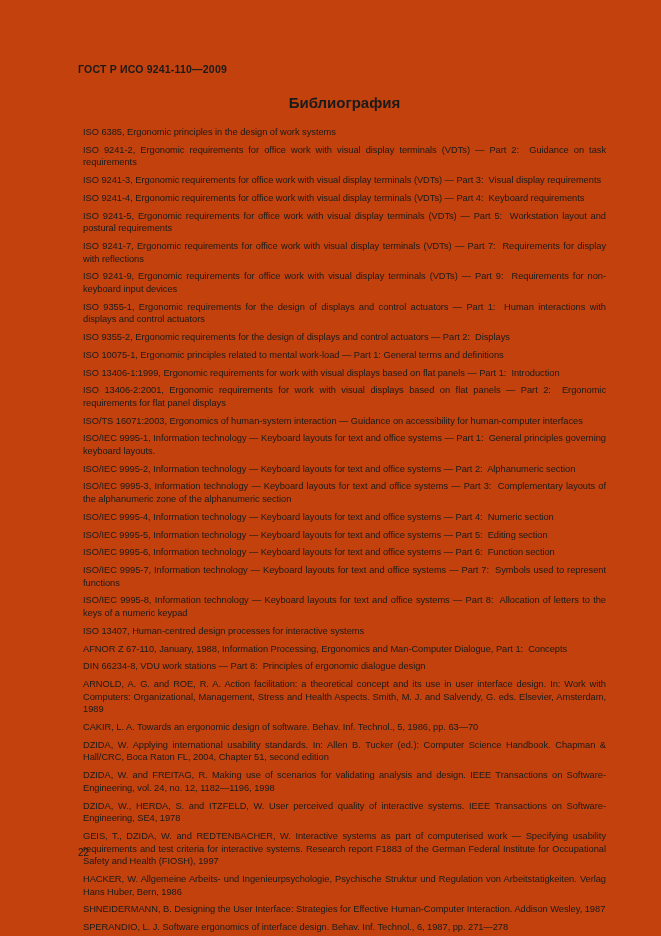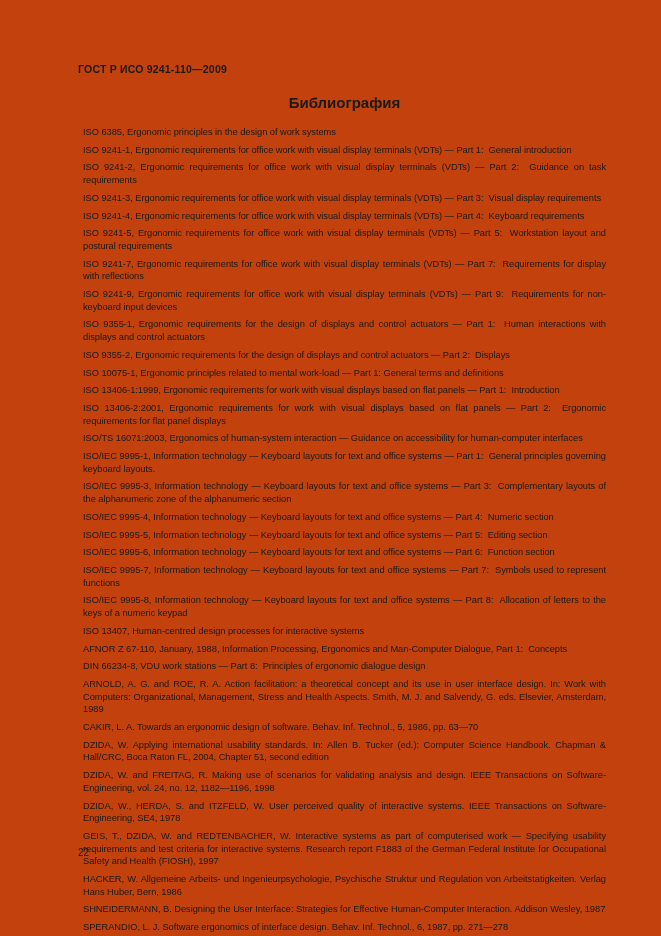--- a/index.html
+++ b/index.html
@@ -58,34 +58,34 @@
 </head>
 <body>
 
 <div class="page">
   <div class="doc-header">ГОСТ Р ИСО 9241-110—2009</div>
 
   <div class="doc-title">Библиография</div>
 
   <div class="refs">
       <p class="ref">ISO 6385, Ergonomic principles in the design of work systems</p>
-      <p class="ref">ISO 9241-1, Ergonomic requirements for office work with visual display terminals (VDTs) — Part 1:  General introduction</p>
       <p class="ref">ISO 9241-2, Ergonomic requirements for office work with visual display terminals (VDTs) — Part 2:  Guidance on task requirements</p>
       <p class="ref">ISO 9241-3, Ergonomic requirements for office work with visual display terminals (VDTs) — Part 3:  Visual display requirements</p>
       <p class="ref">ISO 9241-4, Ergonomic requirements for office work with visual display terminals (VDTs) — Part 4:  Keyboard requirements</p>
       <p class="ref">ISO 9241-5, Ergonomic requirements for office work with visual display terminals (VDTs) — Part 5:  Workstation layout and postural requirements</p>
       <p class="ref">ISO 9241-7, Ergonomic requirements for office work with visual display terminals (VDTs) — Part 7:  Requirements for display with reflections</p>
       <p class="ref">ISO 9241-9, Ergonomic requirements for office work with visual display terminals (VDTs) — Part 9:  Requirements for non-keyboard input devices</p>
       <p class="ref">ISO 9355-1, Ergonomic requirements for the design of displays and control actuators — Part 1:  Human interactions with displays and control actuators</p>
       <p class="ref">ISO 9355-2, Ergonomic requirements for the design of displays and control actuators — Part 2:  Displays</p>
       <p class="ref">ISO 10075-1, Ergonomic principles related to mental work-load — Part 1: General terms and definitions</p>
       <p class="ref">ISO 13406-1:1999, Ergonomic requirements for work with visual displays based on flat panels — Part 1:  Introduction</p>
       <p class="ref">ISO 13406-2:2001, Ergonomic requirements for work with visual displays based on flat panels — Part 2:  Ergonomic requirements for flat panel displays</p>
       <p class="ref">ISO/TS 16071:2003, Ergonomics of human-system interaction — Guidance on accessibility for human-computer interfaces</p>
       <p class="ref">ISO/IEC 9995-1, Information technology — Keyboard layouts for text and office systems — Part 1:  General principles governing keyboard layouts.</p>
+      <p class="ref">ISO/IEC 9995-2, Information technology — Keyboard layouts for text and office systems — Part 2:  Alphanumeric section</p>
       <p class="ref">ISO/IEC 9995-3, Information technology — Keyboard layouts for text and office systems — Part 3:  Complementary layouts of the alphanumeric zone of the alphanumeric section</p>
       <p class="ref">ISO/IEC 9995-4, Information technology — Keyboard layouts for text and office systems — Part 4:  Numeric section</p>
       <p class="ref">ISO/IEC 9995-5, Information technology — Keyboard layouts for text and office systems — Part 5:  Editing section</p>
       <p class="ref">ISO/IEC 9995-6, Information technology — Keyboard layouts for text and office systems — Part 6:  Function section</p>
       <p class="ref">ISO/IEC 9995-7, Information technology — Keyboard layouts for text and office systems — Part 7:  Symbols used to represent functions</p>
       <p class="ref">ISO/IEC 9995-8, Information technology — Keyboard layouts for text and office systems — Part 8:  Allocation of letters to the keys of a numeric keypad</p>
       <p class="ref">ISO 13407, Human-centred design processes for interactive systems</p>
       <p class="ref">AFNOR Z 67-110, January, 1988, Information Processing, Ergonomics and Man-Computer Dialogue, Part 1:  Concepts</p>
       <p class="ref">DIN 66234-8, VDU work stations — Part 8:  Principles of ergonomic dialogue design</p>
       <p class="ref">ARNOLD, A. G. and ROE, R. A. Action facilitation: a theoretical concept and its use in user interface design. In: Work with Computers: Organizational, Management, Stress and Health Aspects. Smith, M. J. and Salvendy, G. eds. Elsevier, Amsterdam, 1989</p>

